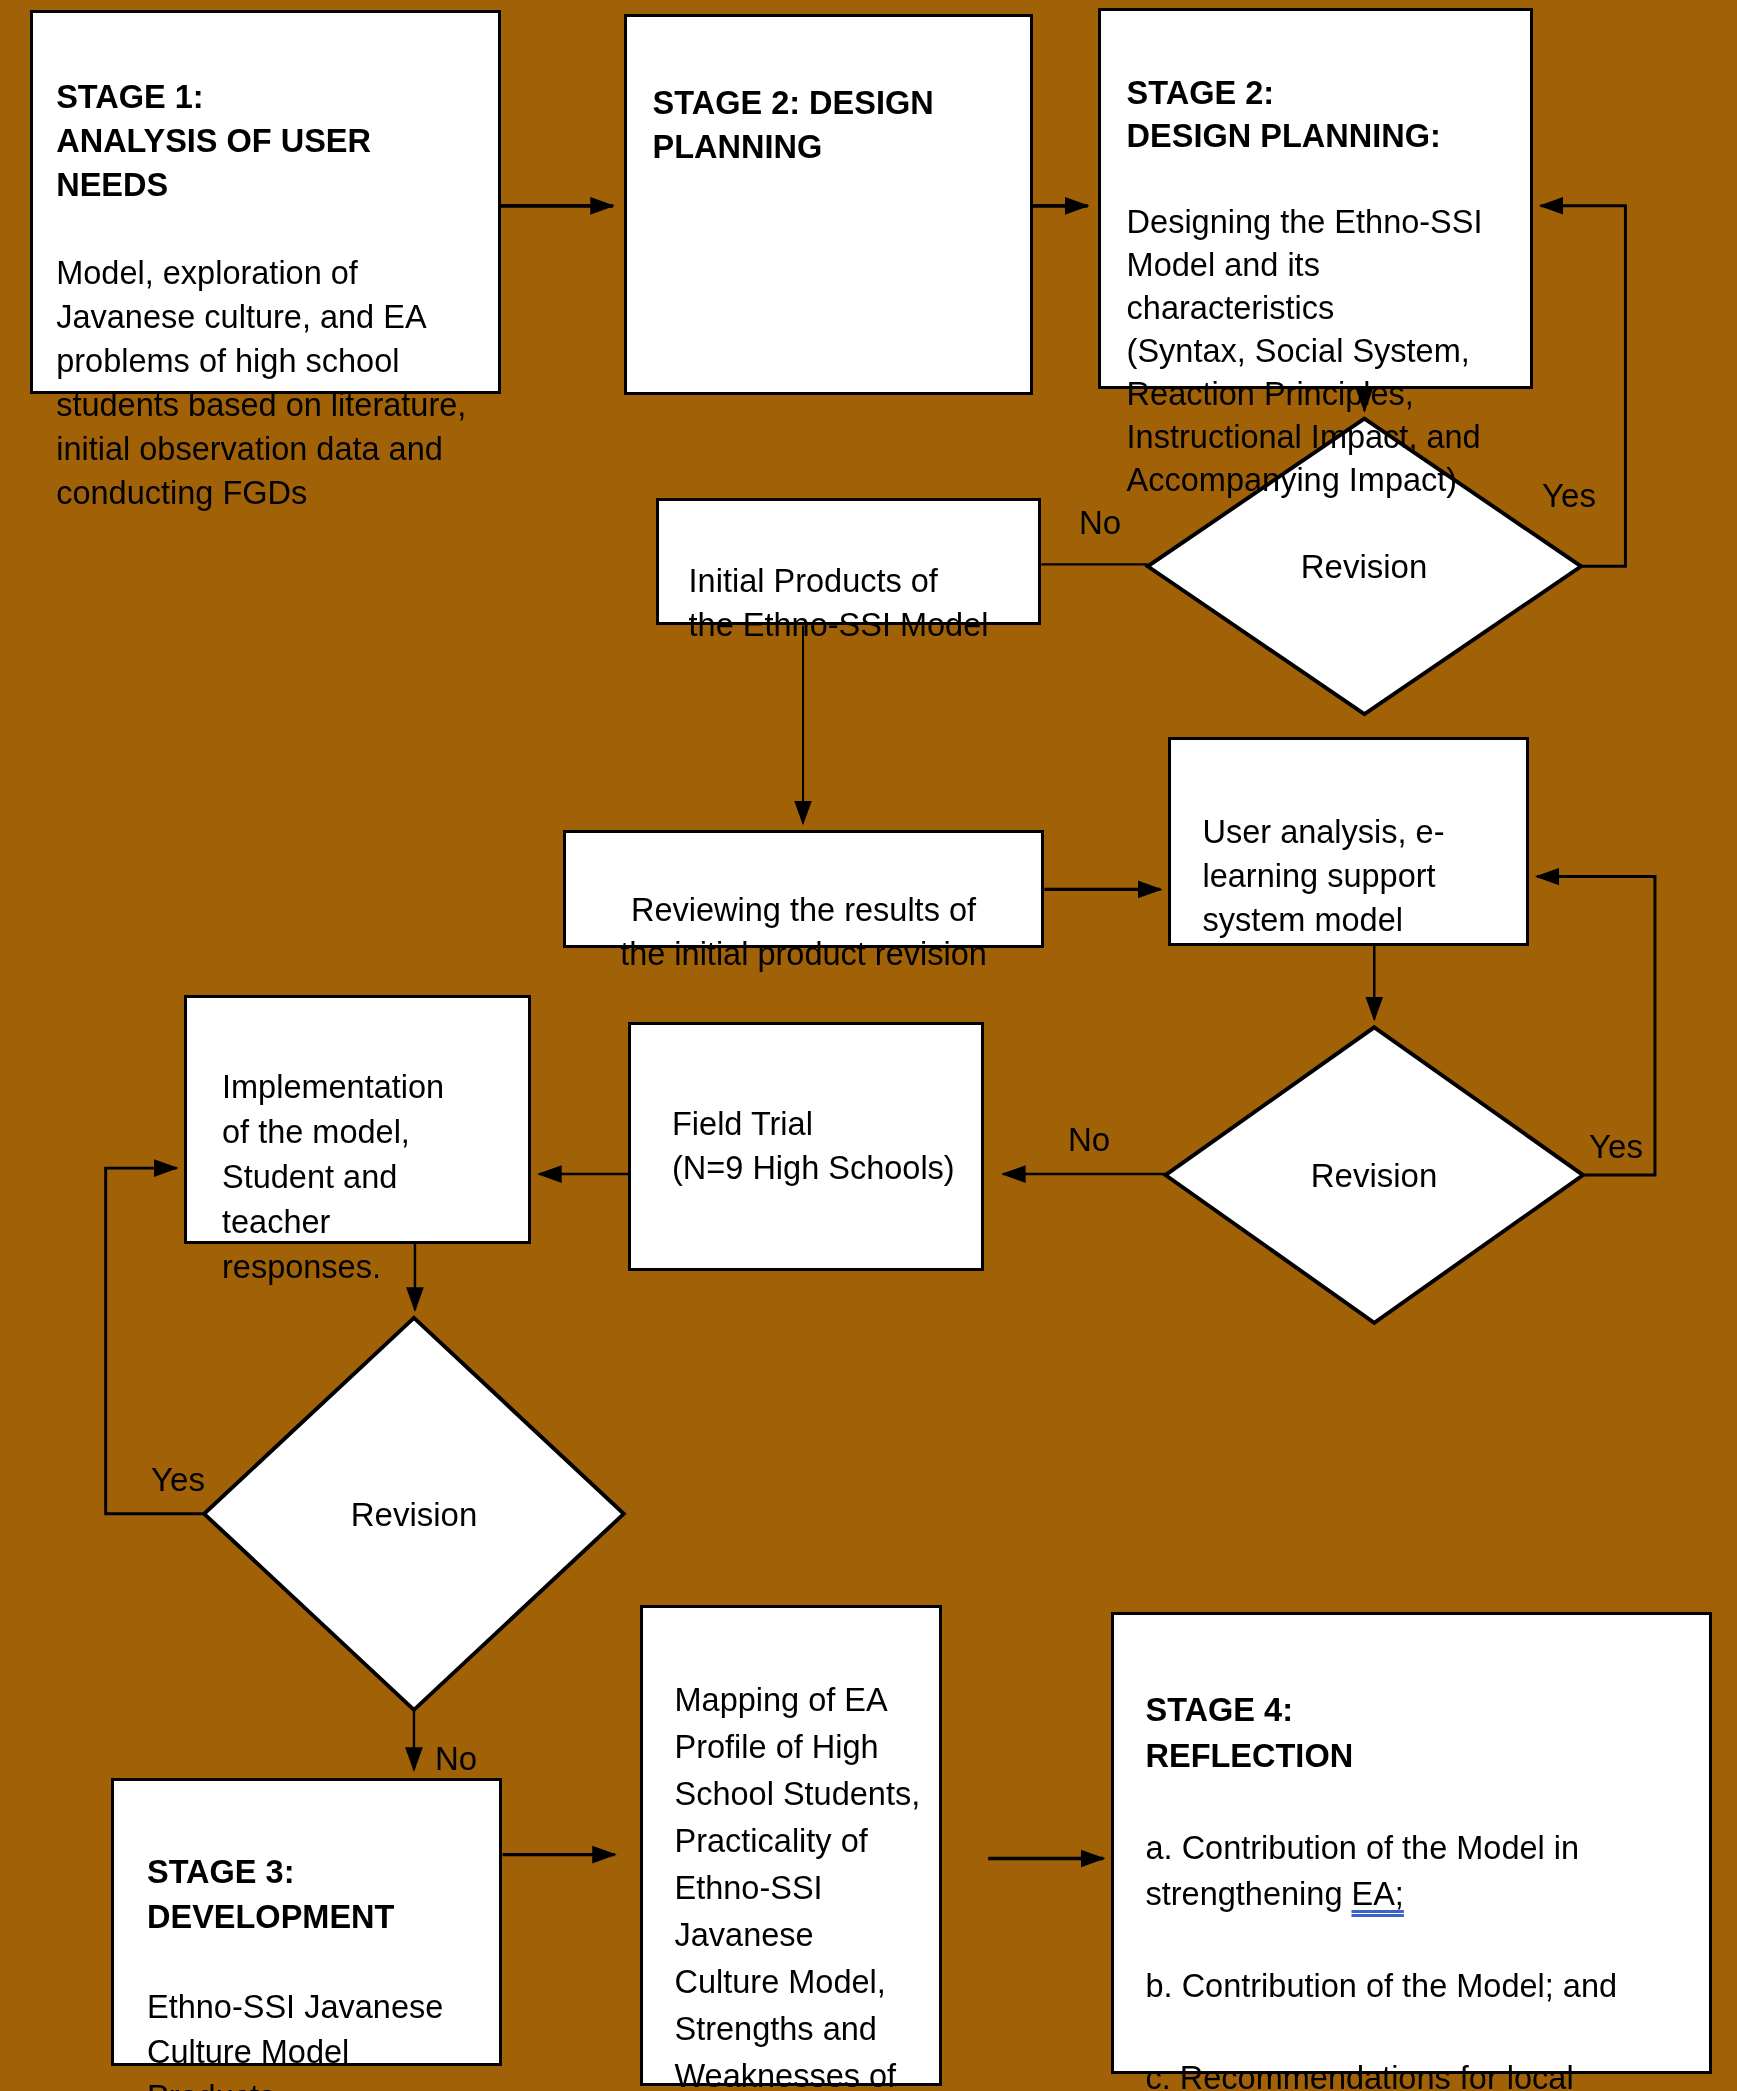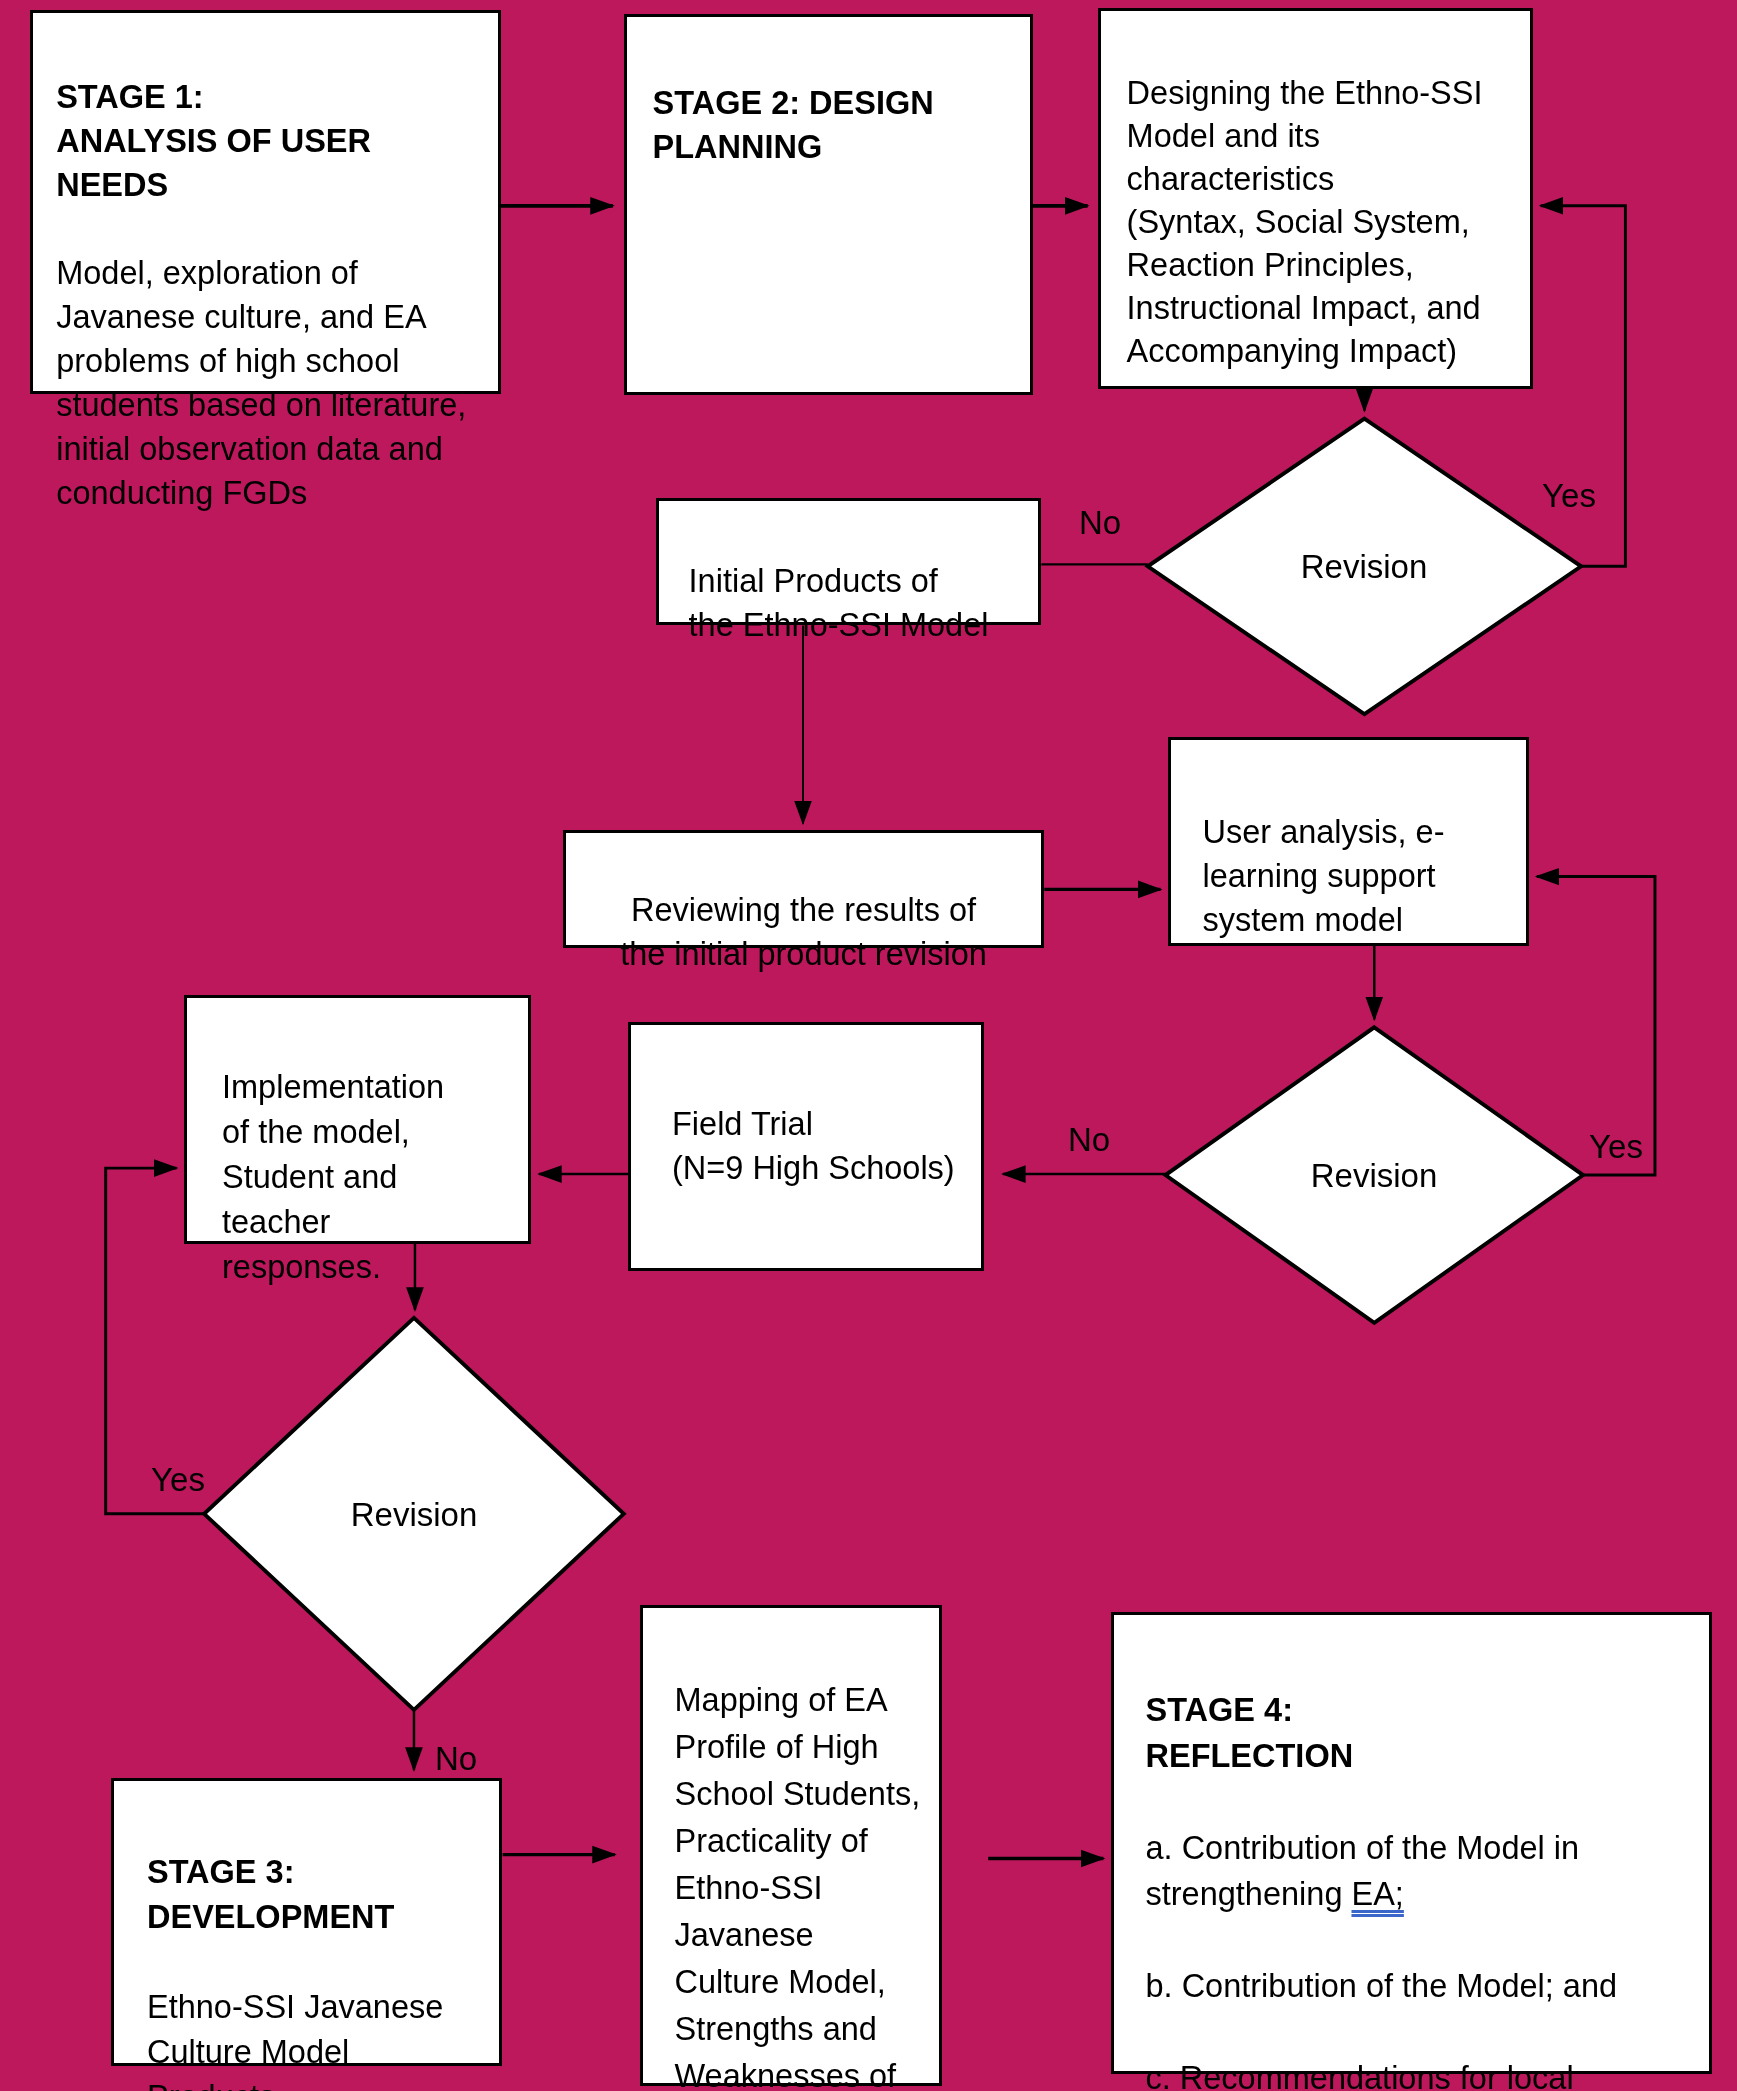--- a/index.html
+++ b/index.html
@@ -1,19 +1,19 @@
 <!DOCTYPE html>
 <html><head>
 <meta charset="utf-8">
 <style>
   html,body{margin:0;padding:0;background:#ffffff;}
   #canvas{
     position:relative;
     width:1738px;height:2091px;
-    background:#be185d;
+    background:#a16207;
     font-family:"Liberation Sans","DejaVu Sans",sans-serif;
     color:#000;
   }
   #wires{position:absolute;left:0;top:0;width:1738px;height:2091px;}
   .box{
     position:absolute;
     background:#fff;
     border:3px solid #000;
     box-sizing:border-box;
     font-size:32.5px;
@@ -110,20 +110,22 @@
 initial observation data and
 conducting FGDs</div>
   </div>
 
   <div class="box b-stage2a">
     <div class="hd">STAGE 2: DESIGN
 PLANNING</div>
   </div>
 
   <div class="box b-stage2b">
+    <div class="hd">STAGE 2:
+DESIGN PLANNING:</div>
     <div class="bd">Designing the Ethno-SSI
 Model and its characteristics
 (Syntax, Social System,
 Reaction Principles,
 Instructional Impact, and
 Accompanying Impact)</div>
   </div>
 
   <div class="box b-initial">
     <div class="bd">Initial Products of

